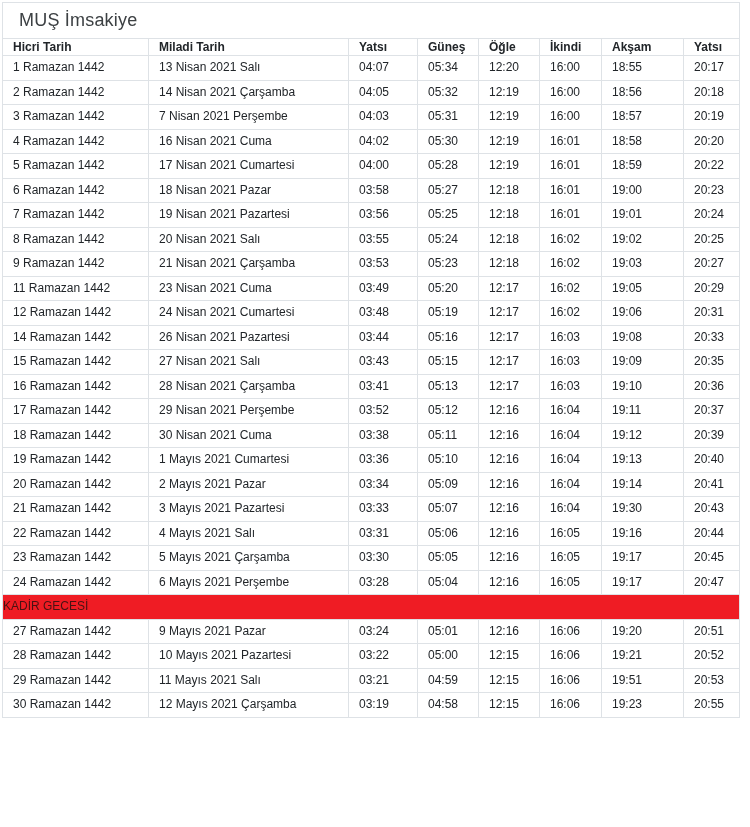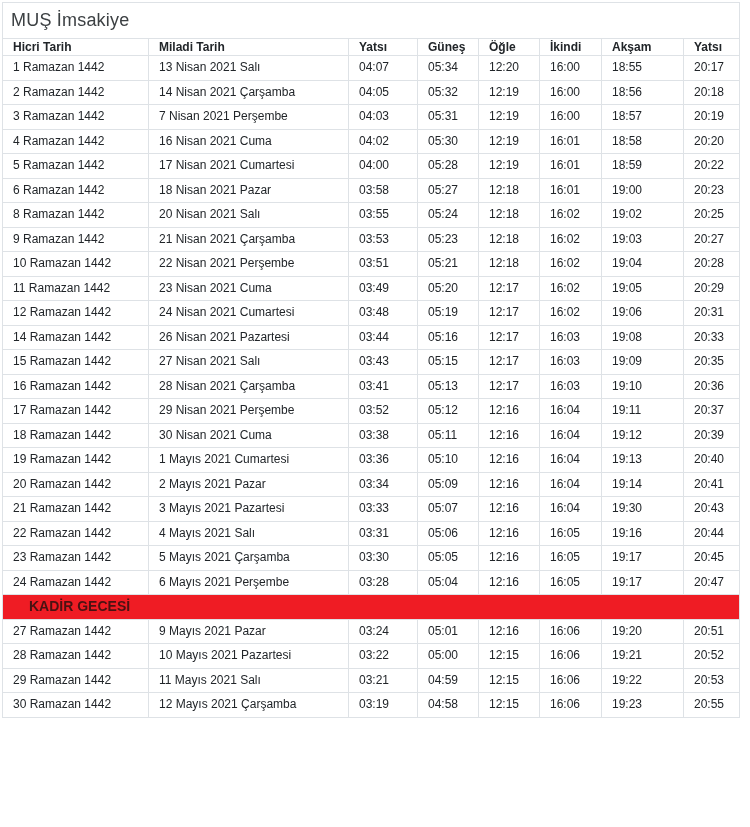--- a/index.html
+++ b/index.html
@@ -26,43 +26,43 @@
     text-align: left;
     vertical-align: middle;
     overflow: hidden;
     white-space: nowrap;
   }
   .title-cell {
     text-align: center;
     font-size: 18px;
     font-weight: 400;
     color: #3c4043;
-    padding: 7px 8px;
+    padding: 7px 16px;
     letter-spacing: 0.2px;
   }
   .head-row th {
     font-size: 12px;
     font-weight: 700;
     padding: 0 10px;
     line-height: 16px;
     border-bottom-width: 2px;
   }
   .data-row td {
     font-size: 12px;
     font-weight: 400;
     padding: 4px 10px;
     line-height: 15.5px;
   }
   .banner-row td {
     background: #ef1c24;
     color: #4a1212;
     text-align: center;
-    font-size: 14px;
-    font-weight: 700;
-    padding: 4px 26px;
+    font-size: 12px;
+    font-weight: 400;
+    padding: 4px 0;
     line-height: 15.5px;
     border-left-color: #ef1c24;
     border-right-color: #ef1c24;
   }
 </style>
 </head>
 <body>
 
 <div class="page">
   <table class="imsakiye">
@@ -146,50 +146,50 @@
           <td>6 Ramazan 1442</td>
           <td>18 Nisan 2021 Pazar</td>
           <td>03:58</td>
           <td>05:27</td>
           <td>12:18</td>
           <td>16:01</td>
           <td>19:00</td>
           <td>20:23</td>
         </tr>
         <tr class="data-row">
+          <td>7 Ramazan 1442</td>
+          <td>19 Nisan 2021 Pazartesi</td>
+          <td>03:56</td>
+          <td>05:25</td>
+          <td>12:18</td>
+          <td>16:01</td>
+          <td>19:01</td>
+          <td>20:24</td>
+        </tr>
+        <tr class="data-row">
           <td>8 Ramazan 1442</td>
           <td>20 Nisan 2021 Salı</td>
           <td>03:55</td>
           <td>05:24</td>
           <td>12:18</td>
           <td>16:02</td>
           <td>19:02</td>
           <td>20:25</td>
         </tr>
         <tr class="data-row">
           <td>9 Ramazan 1442</td>
           <td>21 Nisan 2021 Çarşamba</td>
           <td>03:53</td>
           <td>05:23</td>
           <td>12:18</td>
           <td>16:02</td>
           <td>19:03</td>
           <td>20:27</td>
         </tr>
         <tr class="data-row">
-          <td>10 Ramazan 1442</td>
-          <td>22 Nisan 2021 Perşembe</td>
-          <td>03:51</td>
-          <td>05:21</td>
-          <td>12:18</td>
-          <td>16:02</td>
-          <td>19:04</td>
-          <td>20:28</td>
-        </tr>
-        <tr class="data-row">
           <td>11 Ramazan 1442</td>
           <td>23 Nisan 2021 Cuma</td>
           <td>03:49</td>
           <td>05:20</td>
           <td>12:17</td>
           <td>16:02</td>
           <td>19:05</td>
           <td>20:29</td>
         </tr>
         <tr class="data-row">
@@ -335,21 +335,21 @@
           <td>19:21</td>
           <td>20:52</td>
         </tr>
         <tr class="data-row">
           <td>29 Ramazan 1442</td>
           <td>11 Mayıs 2021 Salı</td>
           <td>03:21</td>
           <td>04:59</td>
           <td>12:15</td>
           <td>16:06</td>
-          <td>19:22</td>
+          <td>19:51</td>
           <td>20:53</td>
         </tr>
         <tr class="data-row">
           <td>30 Ramazan 1442</td>
           <td>12 Mayıs 2021 Çarşamba</td>
           <td>03:19</td>
           <td>04:58</td>
           <td>12:15</td>
           <td>16:06</td>
           <td>19:23</td>

